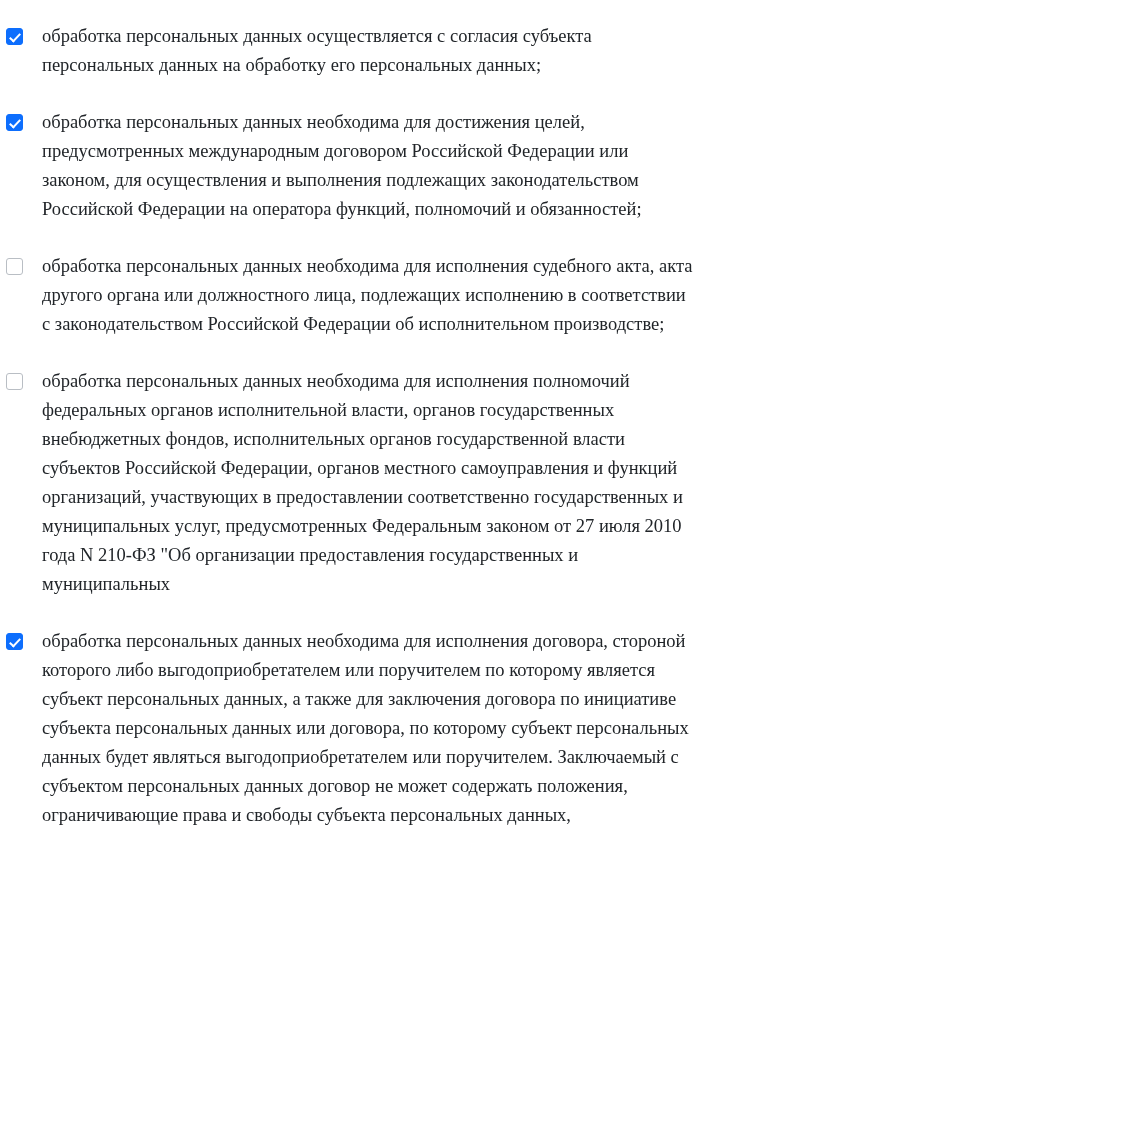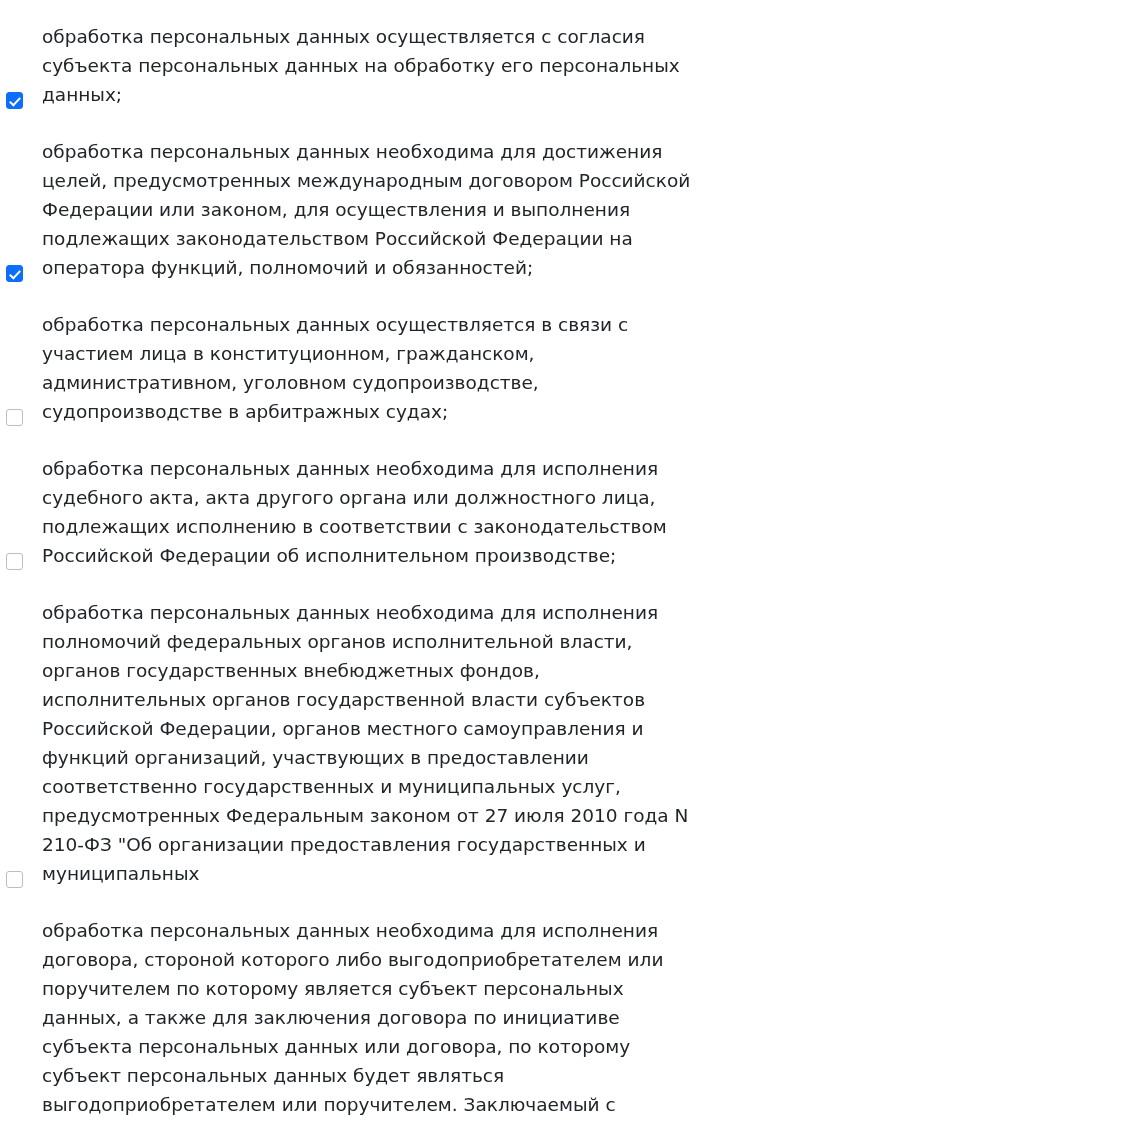--- a/index.html
+++ b/index.html
@@ -55,22 +55,23 @@
   
   .options-col {
     flex: 1 1 auto;
     padding-left: 6px;
     padding-right: 20px;
     box-sizing: border-box;
   }
 
   .check-item {
     display: flex;
-    align-items: flex-end;
+    align-items: flex-start;
     margin-bottom: 28px;
+    font-family: Liberation Serif, serif;
   }
   .check-item:last-child {
     margin-bottom: 0;
   }
 
   .cb {
     flex: 0 0 auto;
     width: 17px;
     height: 17px;
     margin: 6px 0 0 0;
@@ -119,24 +120,20 @@
   <div class="check-item">
         <span class="cb checked" role="checkbox" aria-checked="true"></span>
         <span class="check-label">обработка персональных данных осуществляется с согласия субъекта персональных данных на обработку его персональных данных;</span>
       </div>
       <div class="check-item">
         <span class="cb checked" role="checkbox" aria-checked="true"></span>
         <span class="check-label">обработка персональных данных необходима для достижения целей, предусмотренных международным договором Российской Федерации или законом, для осуществления и выполнения подлежащих законодательством Российской Федерации на оператора функций, полномочий и обязанностей;</span>
       </div>
       <div class="check-item">
         <span class="cb" role="checkbox" aria-checked="false"></span>
-        <span class="check-label">обработка персональных данных осуществляется в связи с участием лица в конституционном, гражданском, административном, уголовном судопроизводстве, судопроизводстве в арбитражных судах;</span>
-      </div>
-      <div class="check-item">
-        <span class="cb" role="checkbox" aria-checked="false"></span>
         <span class="check-label">обработка персональных данных необходима для исполнения судебного акта, акта другого органа или должностного лица, подлежащих исполнению в соответствии с законодательством Российской Федерации об исполнительном производстве;</span>
       </div>
       <div class="check-item">
         <span class="cb" role="checkbox" aria-checked="false"></span>
         <span class="check-label">обработка персональных данных необходима для исполнения полномочий федеральных органов исполнительной власти, органов государственных внебюджетных фондов, исполнительных органов государственной власти субъектов Российской Федерации, органов местного самоуправления и функций организаций, участвующих в предоставлении соответственно государственных и муниципальных услуг, предусмотренных Федеральным законом от 27 июля 2010 года N 210-ФЗ "Об организации предоставления государственных и муниципальных</span>
       </div>
       <div class="check-item">
         <span class="cb checked" role="checkbox" aria-checked="true"></span>
         <span class="check-label">обработка персональных данных необходима для исполнения договора, стороной которого либо выгодоприобретателем или поручителем по которому является субъект персональных данных, а также для заключения договора по инициативе субъекта персональных данных или договора, по которому субъект персональных данных будет являться выгодоприобретателем или поручителем. Заключаемый с субъектом персональных данных договор не может содержать положения, ограничивающие права и свободы субъекта персональных данных,</span>
       </div>

